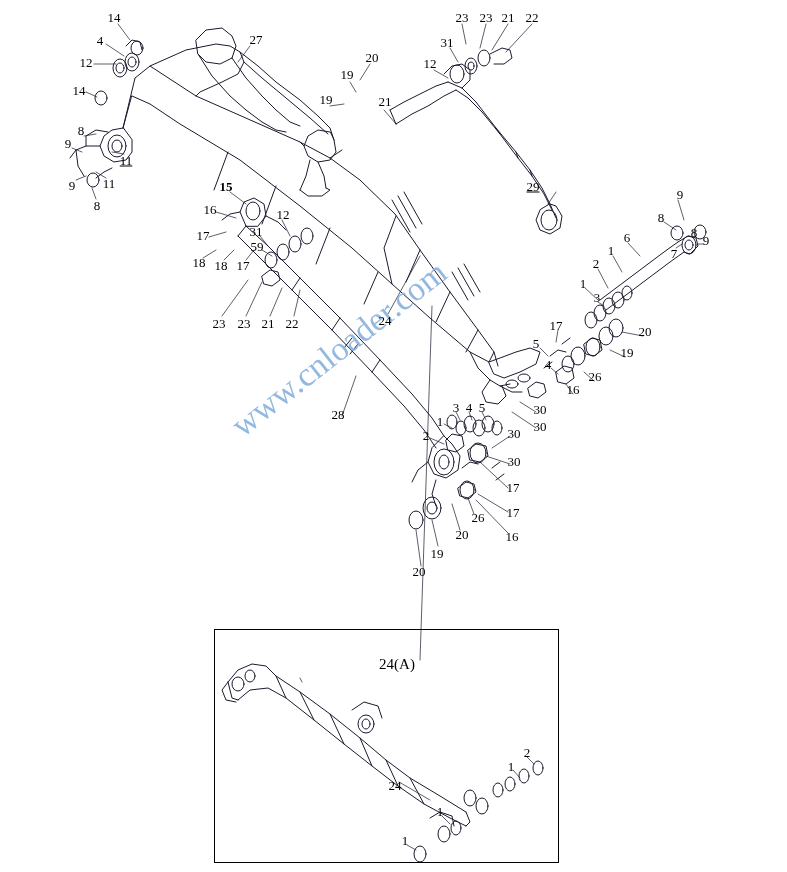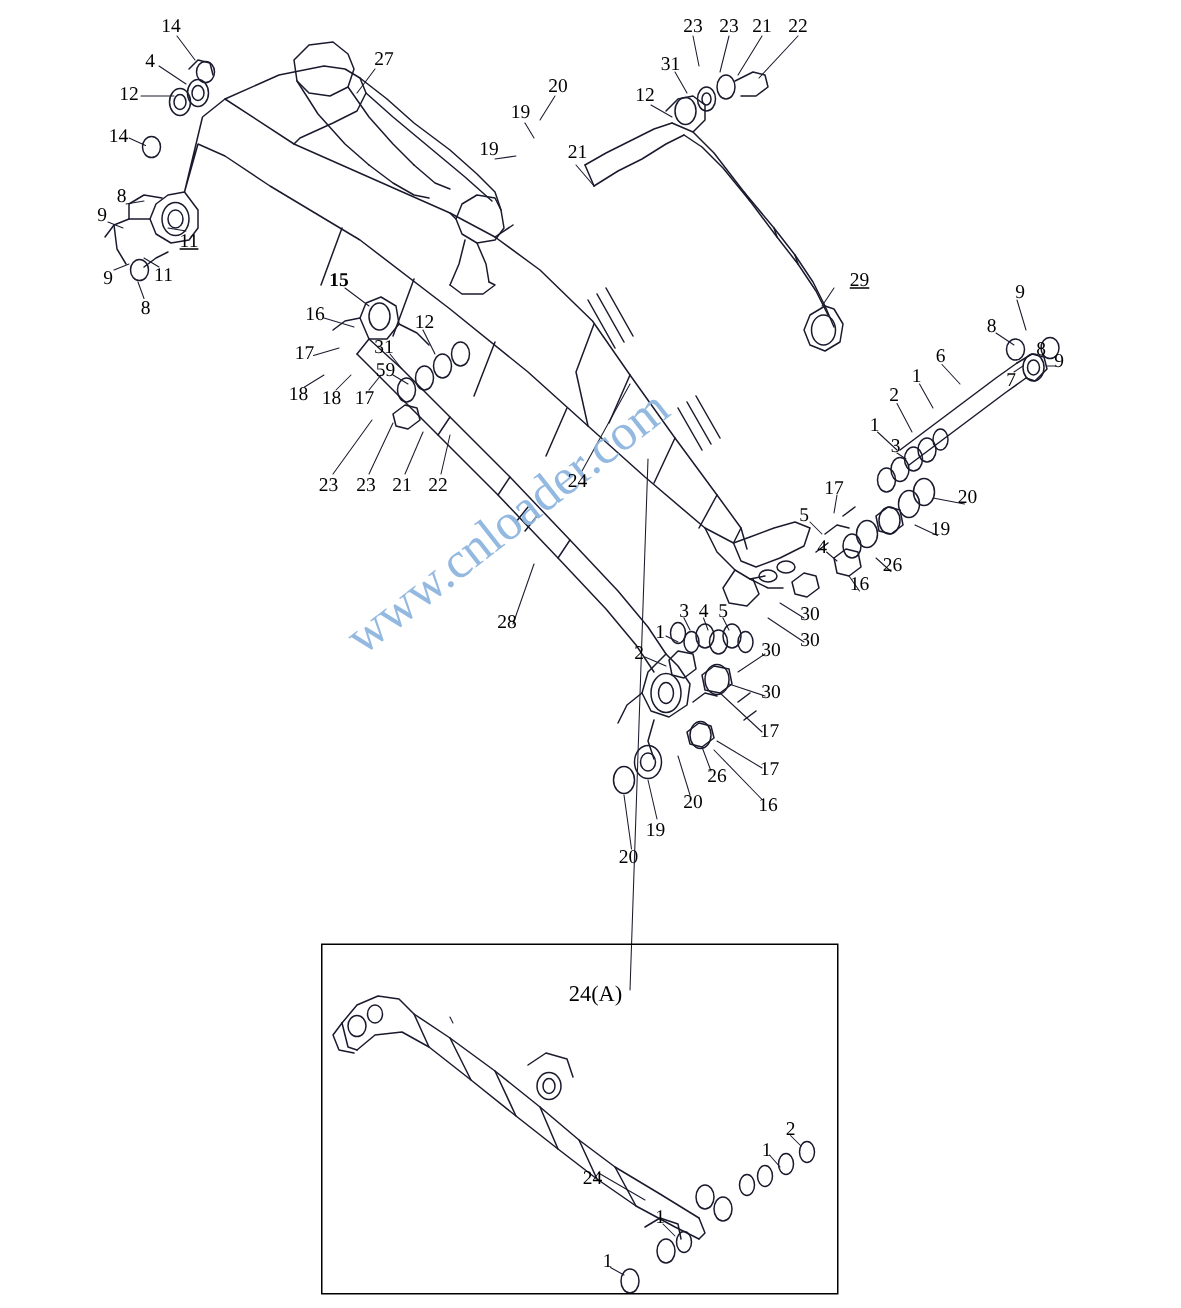--- a/index.html
+++ b/index.html
@@ -347,21 +347,21 @@
   <div class="callout" style="left:508px; top:17px;">21</div>
   <div class="callout" style="left:532px; top:17px;">22</div>
   <div class="callout" style="left:447px; top:42px;">31</div>
   <div class="callout" style="left:430px; top:63px;">12</div>
   <div class="callout" style="left:81px; top:130px;">8</div>
   <div class="callout" style="left:68px; top:143px;">9</div>
   <div class="callout" style="left:126px; top:160px;text-decoration:underline;">11</div>
   <div class="callout" style="left:109px; top:183px;">11</div>
   <div class="callout" style="left:72px; top:185px;">9</div>
   <div class="callout" style="left:97px; top:205px;">8</div>
-  <div class="callout" style="left:573px; top:186px;text-decoration:underline;">29</div>
+  <div class="callout" style="left:533px; top:186px;text-decoration:underline;">29</div>
   <div class="callout" style="left:680px; top:194px;">9</div>
   <div class="callout" style="left:661px; top:217px;">8</div>
   <div class="callout" style="left:694px; top:232px;">8</div>
   <div class="callout" style="left:706px; top:240px;">9</div>
   <div class="callout" style="left:674px; top:253px;">7</div>
   <div class="callout" style="left:627px; top:237px;">6</div>
   <div class="callout" style="left:611px; top:250px;">1</div>
   <div class="callout" style="left:596px; top:263px;">2</div>
   <div class="callout" style="left:583px; top:283px;">1</div>
   <div class="callout" style="left:597px; top:297px;">3</div>

